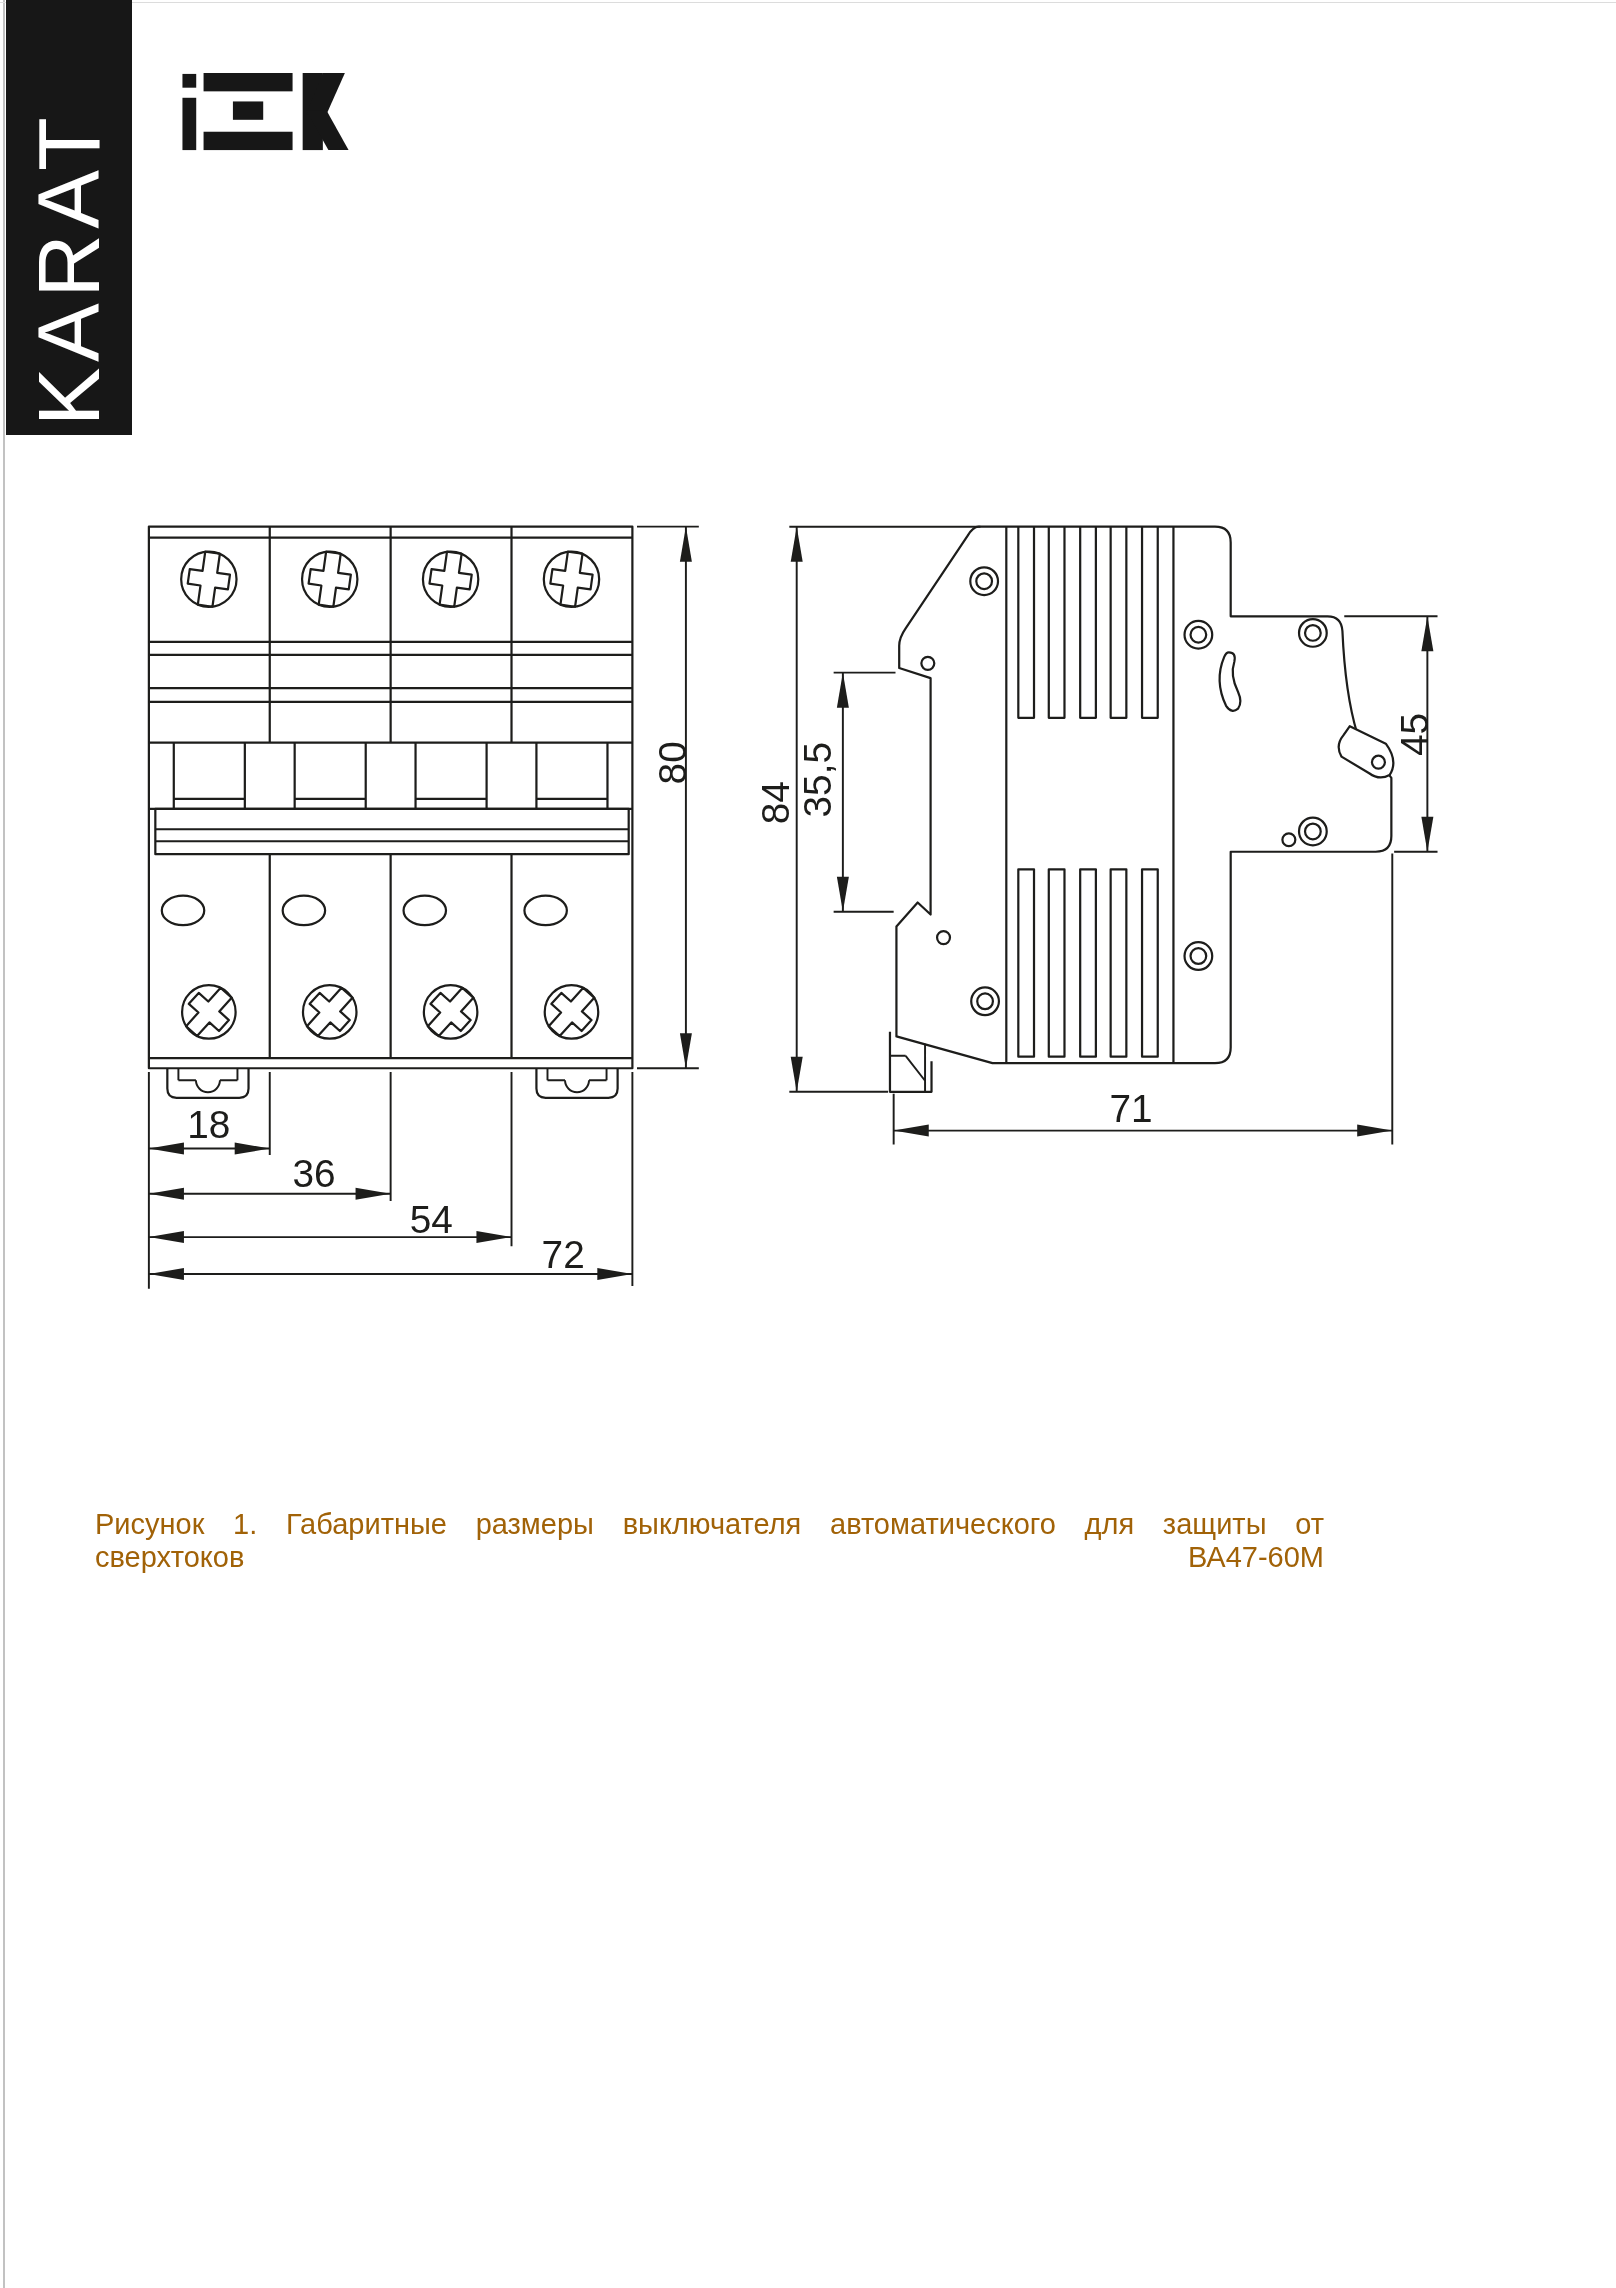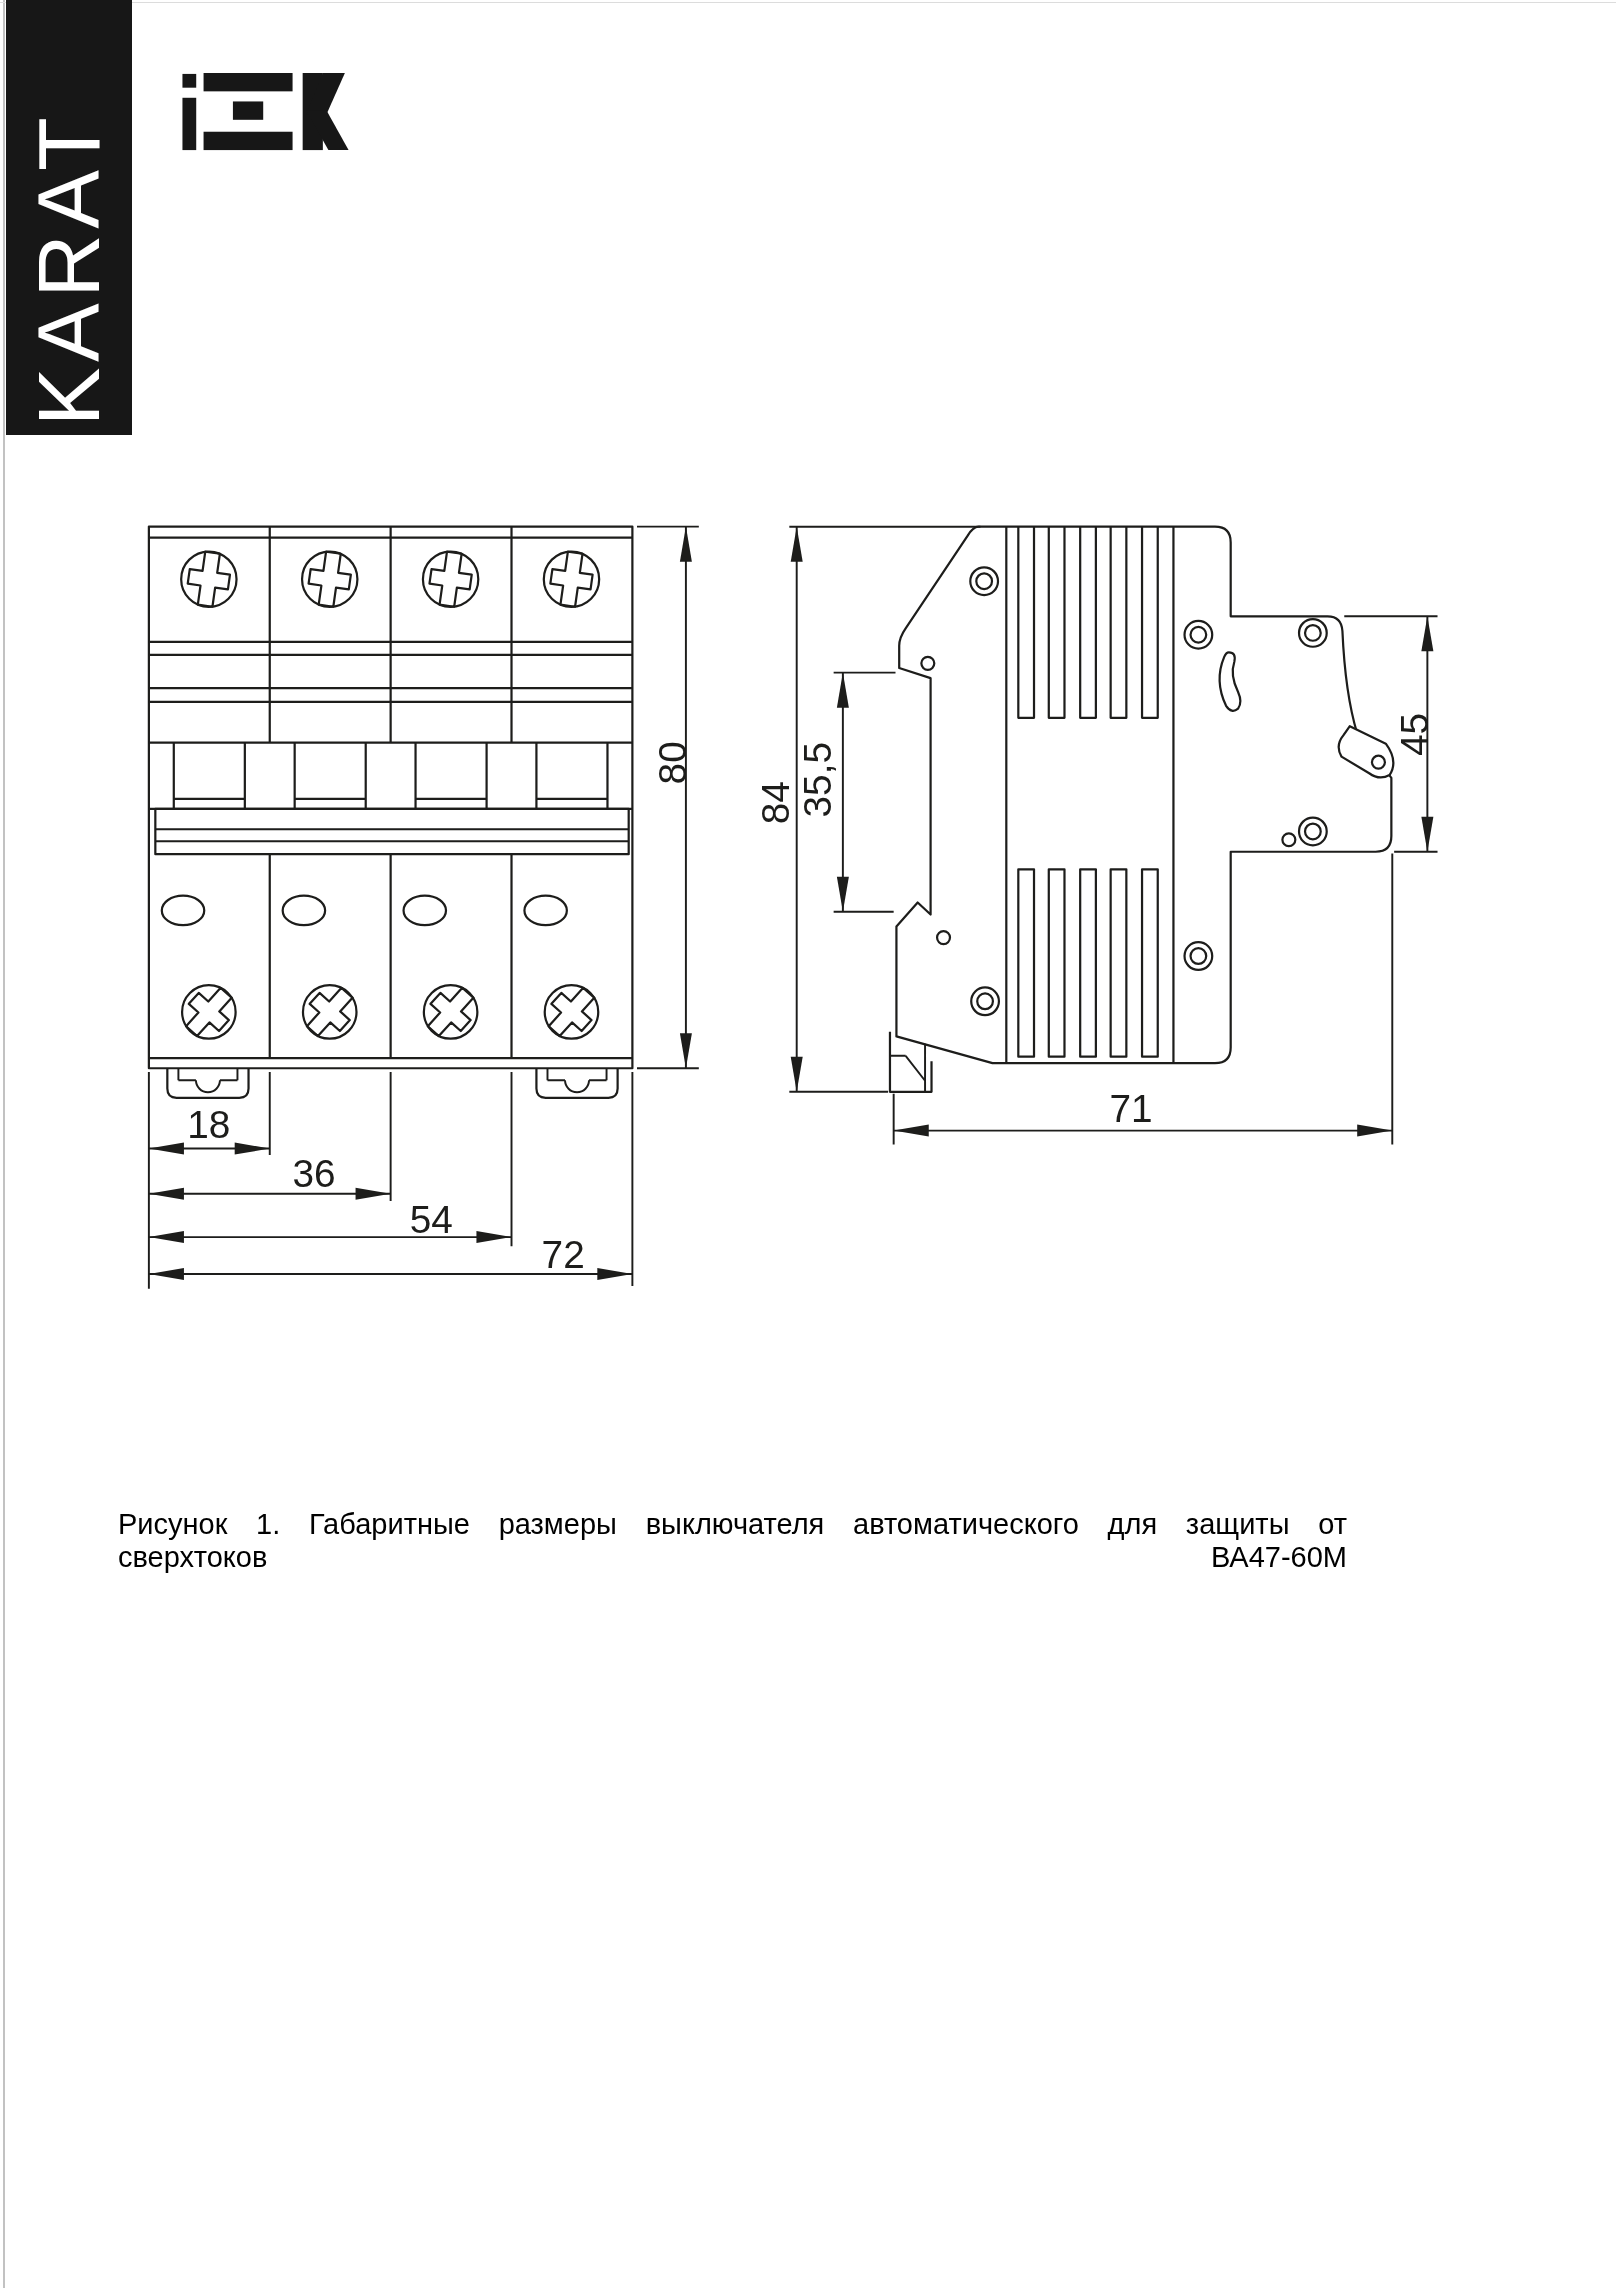--- a/index.html
+++ b/index.html
@@ -9,22 +9,22 @@
   .edge-h{left:0;top:1.8px;width:1616px;height:0.9px;background:#dcdcdc;}
   .banner{left:5.5px;top:0;width:126px;height:435px;background:#171717;}
   .banner span{
     position:absolute;left:50%;top:269px;
     transform:translate(-50%,-50%) rotate(-90deg);
     white-space:nowrap;color:#ffffff;font-size:88px;letter-spacing:5.5px;font-weight:400;
   }
   .logo{left:182px;top:73px;}
   .logo rect,.logo polygon{fill:#171717;stroke:none;}
   .caption{
-    left:118px;top:1508px;width:1229px;
-    font-size:29px;color:#000000;line-height:1.15;
+    left:95px;top:1508px;width:1229px;
+    font-size:29px;color:#a16207;line-height:1.15;
     text-align:justify;text-align-last:justify;word-spacing:2.8px;
   }
   svg.draw path, svg.draw rect, svg.draw circle, svg.draw ellipse, svg.draw line{
     stroke:#1d1d1b;stroke-width:2.4;fill:none;stroke-linejoin:round;stroke-linecap:butt;
   }
   svg.draw .thin{stroke-width:2.1;}
   svg.draw .whitefill{fill:#ffffff;}
   svg.draw polygon{fill:#1d1d1b;stroke:none;}
   svg.draw text{
     fill:#1d1d1b;stroke:none;font-family:"Liberation Sans",sans-serif;

